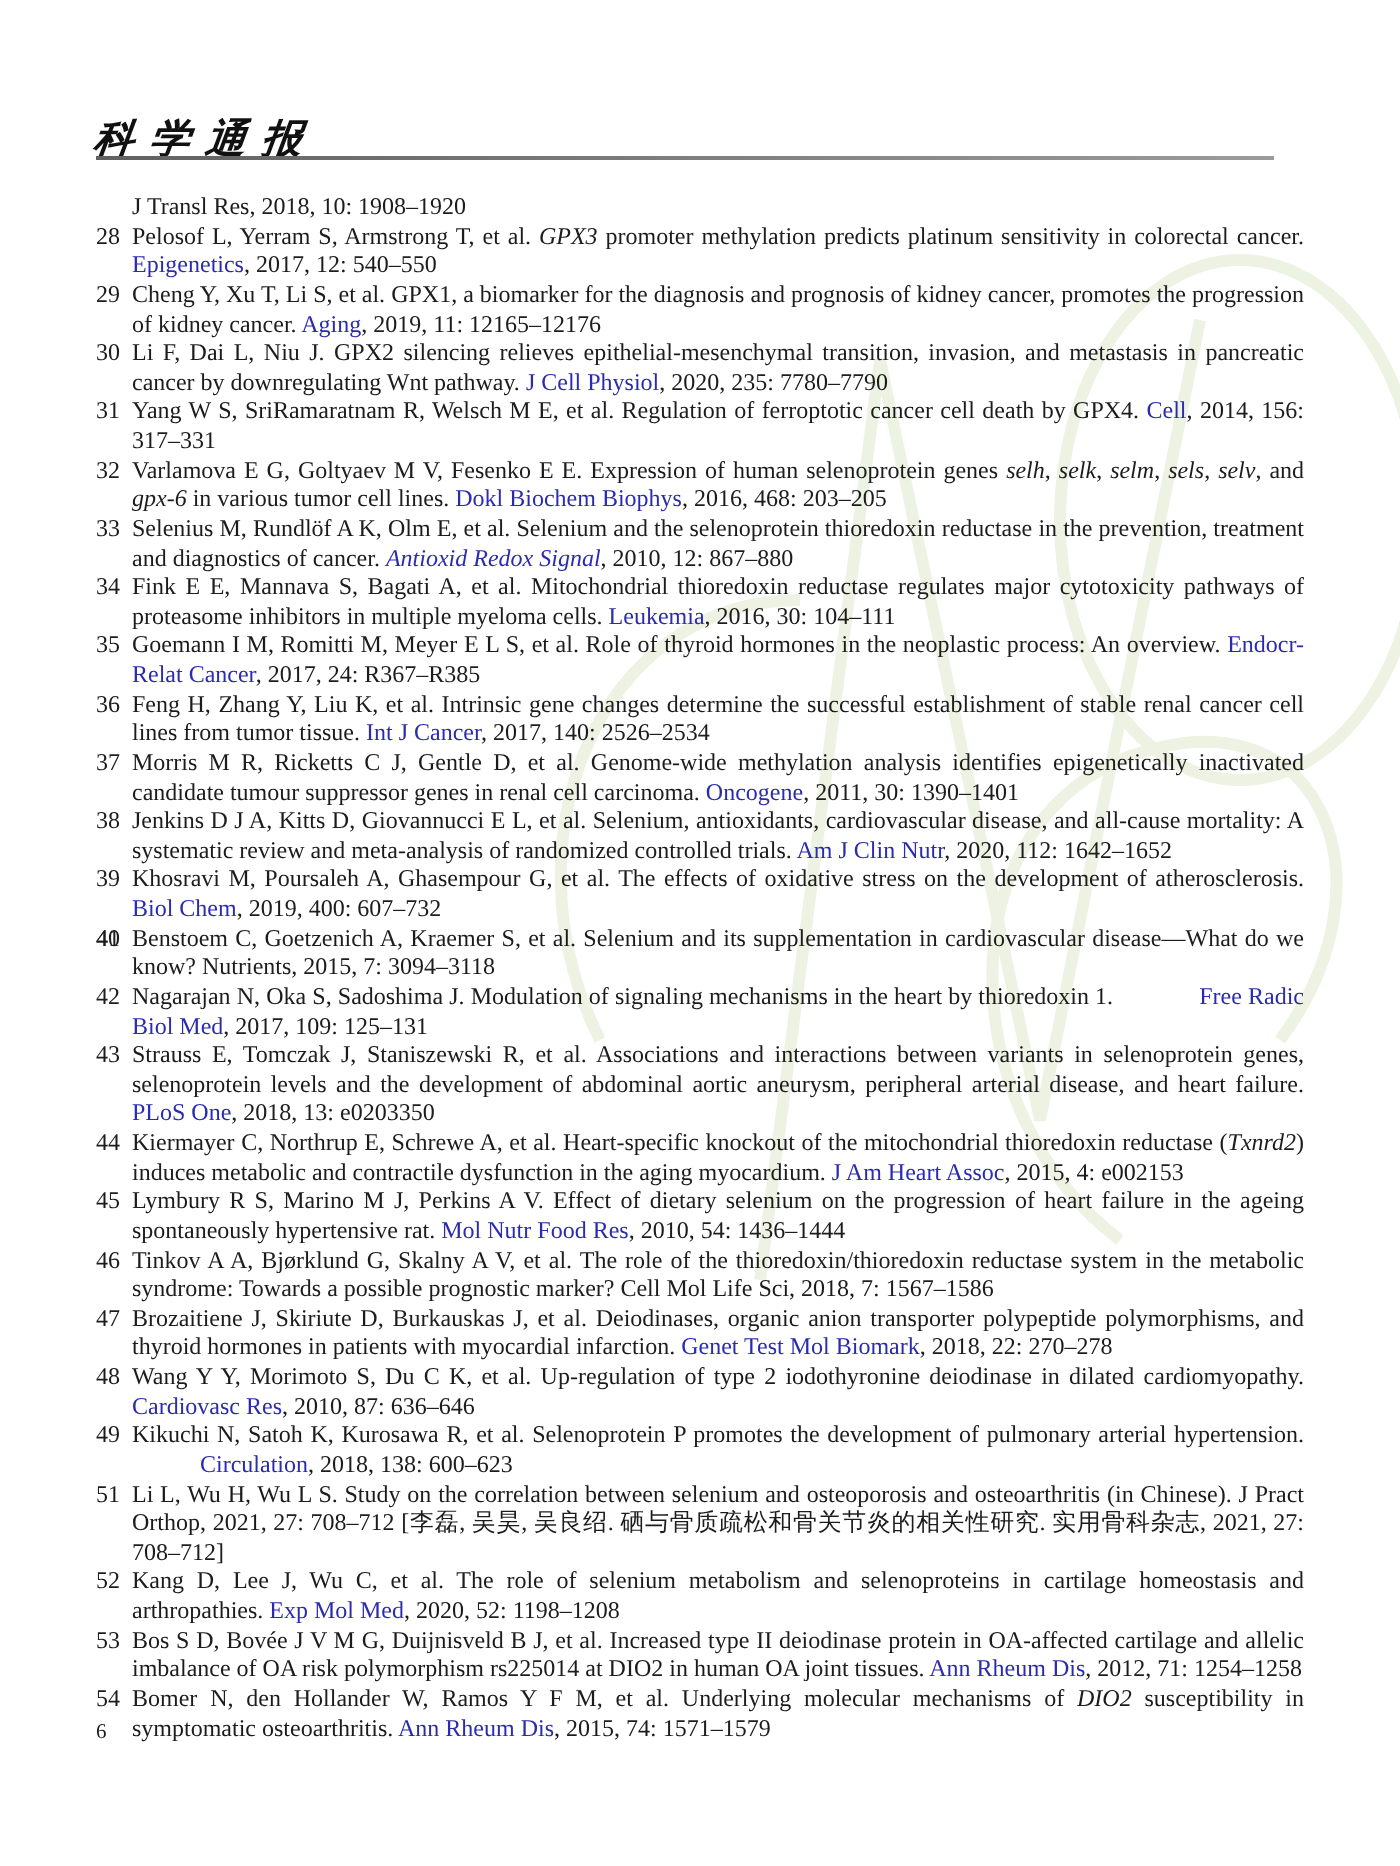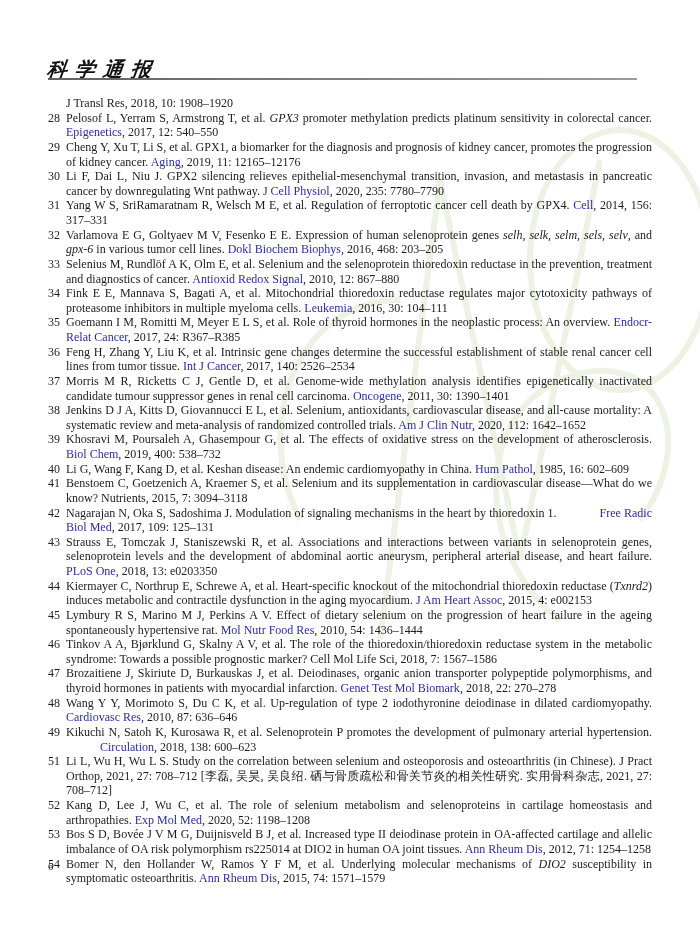--- a/index.html
+++ b/index.html
@@ -62,28 +62,28 @@
   <div class="masthead">科学通报</div>
   <div class="head-rule"></div>
 
   <div class="refs">
       <div class="ref"><span class="num"></span><span><span>J Transl Res, 2018, 10: 1908–1920</span></span></div>
       <div class="ref"><span class="num">28</span><span><span>Pelosof L, Yerram S, Armstrong T, et al. </span><span class="i">GPX3</span><span> promoter methylation predicts platinum sensitivity in colorectal cancer. </span><span class="l" style="color: rgb(43, 43, 176);">Epigenetics</span><span>, 2017, 12: 540–550</span></span></div>
       <div class="ref"><span class="num">29</span><span><span>Cheng Y, Xu T, Li S, et al. GPX1, a biomarker for the diagnosis and prognosis of kidney cancer, promotes the progression of kidney cancer. </span><span class="l" style="color: rgb(43, 43, 176);">Aging</span><span>, 2019, 11: 12165–12176</span></span></div>
       <div class="ref"><span class="num">30</span><span><span>Li F, Dai L, Niu J. GPX2 silencing relieves epithelial-mesenchymal transition, invasion, and metastasis in pancreatic cancer by downregulating Wnt pathway. </span><span class="l" style="color: rgb(43, 43, 176);">J Cell Physiol</span><span>, 2020, 235: 7780–7790</span></span></div>
       <div class="ref"><span class="num">31</span><span><span>Yang W S, SriRamaratnam R, Welsch M E, et al. Regulation of ferroptotic cancer cell death by GPX4. </span><span class="l" style="color: rgb(43, 43, 176);">Cell</span><span>, 2014, 156: 317–331</span></span></div>
       <div class="ref"><span class="num">32</span><span><span>Varlamova E G, Goltyaev M V, Fesenko E E. Expression of human selenoprotein genes </span><span class="i">selh</span><span>, </span><span class="i">selk</span><span>, </span><span class="i">selm</span><span>, </span><span class="i">sels</span><span>, </span><span class="i">selv</span><span>, and </span><span class="i">gpx-6</span><span> in various tumor cell lines. </span><span class="l" style="color: rgb(43, 43, 176);">Dokl Biochem Biophys</span><span>, 2016, 468: 203–205</span></span></div>
-      <div class="ref"><span class="num">33</span><span><span>Selenius M, Rundlöf A K, Olm E, et al. Selenium and the selenoprotein thioredoxin reductase in the prevention, treatment and diagnostics of cancer. </span><span class="l" style="color: rgb(43, 43, 176);">Antioxid Redox Signal</span><span>, 2010, 12: 867–880</span></span></div>
+      <div class="ref"><span class="num">33</span><span><span>Selenius M, Rundlöf A K, Olm E, et al. Selenium and the selenoprotein thioredoxin reductase in the prevention, treatment and diagnostics of cancer. </span><span class="l" style="color: rgb(43, 43, 176); font-style: italic;">Antioxid Redox Signal</span><span>, 2010, 12: 867–880</span></span></div>
       <div class="ref"><span class="num">34</span><span><span>Fink E E, Mannava S, Bagati A, et al. Mitochondrial thioredoxin reductase regulates major cytotoxicity pathways of proteasome inhibitors in multiple myeloma cells. </span><span class="l" style="color: rgb(43, 43, 176);">Leukemia</span><span>, 2016, 30: 104–111</span></span></div>
       <div class="ref"><span class="num">35</span><span><span>Goemann I M, Romitti M, Meyer E L S, et al. Role of thyroid hormones in the neoplastic process: An overview. </span><span class="l" style="color: rgb(43, 43, 176);">Endocr-Relat Cancer</span><span>, 2017, 24: R367–R385</span></span></div>
       <div class="ref"><span class="num">36</span><span><span>Feng H, Zhang Y, Liu K, et al. Intrinsic gene changes determine the successful establishment of stable renal cancer cell lines from tumor tissue. </span><span class="l" style="color: rgb(43, 43, 176);">Int J Cancer</span><span>, 2017, 140: 2526–2534</span></span></div>
       <div class="ref"><span class="num">37</span><span><span>Morris M R, Ricketts C J, Gentle D, et al. Genome-wide methylation analysis identifies epigenetically inactivated candidate tumour suppressor genes in renal cell carcinoma. </span><span class="l" style="color: rgb(43, 43, 176);">Oncogene</span><span>, 2011, 30: 1390–1401</span></span></div>
       <div class="ref"><span class="num">38</span><span><span>Jenkins D J A, Kitts D, Giovannucci E L, et al. Selenium, antioxidants, cardiovascular disease, and all-cause mortality: A systematic review and meta-analysis of randomized controlled trials. </span><span class="l" style="color: rgb(43, 43, 176);">Am J Clin Nutr</span><span>, 2020, 112: 1642–1652</span></span></div>
-      <div class="ref"><span class="num">39</span><span><span>Khosravi M, Poursaleh A, Ghasempour G, et al. The effects of oxidative stress on the development of atherosclerosis. </span><span class="l" style="color: rgb(43, 43, 176);">Biol Chem</span><span>, 2019, 400: 538–732</span></span></div>
-      <div class="ref"><span class="num">40</span><span><span>Li G, Wang F, Kang D, et al. Keshan disease: An endemic cardiomyopathy in China. </span><span class="l" style="color: rgb(43, 43, 176);">Hum Pathol</span><span>, 1985, 16: 602–609</span></span></div>
+      <div class="ref"><span class="num">39</span><span><span>Khosravi M, Poursaleh A, Ghasempour G, et al. The effects of oxidative stress on the development of atherosclerosis. </span><span class="l" style="color: rgb(43, 43, 176);">Biol Chem</span><span>, 2019, 400: 607–732</span></span></div>
+      <div class="ref"><span class="num">40</span></div>
       <div class="ref"><span class="num">41</span><span><span>Benstoem C, Goetzenich A, Kraemer S, et al. Selenium and its supplementation in cardiovascular disease—What do we know? Nutrients, 2015, 7: 3094–3118</span></span></div>
       <div class="ref"><span class="num">42</span><span><span>Nagarajan N, Oka S, Sadoshima J. Modulation of signaling mechanisms in the heart by thioredoxin 1. </span><span class="l" style="color: rgb(43, 43, 176); padding-left: 40px;">Free Radic Biol Med</span><span>, 2017, 109: 125–131</span></span></div>
       <div class="ref"><span class="num">43</span><span><span>Strauss E, Tomczak J, Staniszewski R, et al. Associations and interactions between variants in selenoprotein genes, selenoprotein levels and the development of abdominal aortic aneurysm, peripheral arterial disease, and heart failure. </span><span class="l" style="color: rgb(43, 43, 176);">PLoS One</span><span>, 2018, 13: e0203350</span></span></div>
       <div class="ref"><span class="num">44</span><span><span>Kiermayer C, Northrup E, Schrewe A, et al. Heart-specific knockout of the mitochondrial thioredoxin reductase (</span><span class="i">Txnrd2</span><span>) induces metabolic and contractile dysfunction in the aging myocardium. </span><span class="l" style="color: rgb(43, 43, 176);">J Am Heart Assoc</span><span>, 2015, 4: e002153</span></span></div>
       <div class="ref"><span class="num">45</span><span><span>Lymbury R S, Marino M J, Perkins A V. Effect of dietary selenium on the progression of heart failure in the ageing spontaneously hypertensive rat. </span><span class="l" style="color: rgb(43, 43, 176);">Mol Nutr Food Res</span><span>, 2010, 54: 1436–1444</span></span></div>
       <div class="ref"><span class="num">46</span><span><span>Tinkov A A, Bjørklund G, Skalny A V, et al. The role of the thioredoxin/thioredoxin reductase system in the metabolic syndrome: Towards a possible prognostic marker? Cell Mol Life Sci, 2018, 7: 1567–1586</span></span></div>
       <div class="ref"><span class="num">47</span><span><span>Brozaitiene J, Skiriute D, Burkauskas J, et al. Deiodinases, organic anion transporter polypeptide polymorphisms, and thyroid hormones in patients with myocardial infarction. </span><span class="l" style="color: rgb(43, 43, 176);">Genet Test Mol Biomark</span><span>, 2018, 22: 270–278</span></span></div>
       <div class="ref"><span class="num">48</span><span><span>Wang Y Y, Morimoto S, Du C K, et al. Up-regulation of type 2 iodothyronine deiodinase in dilated cardiomyopathy. </span><span class="l" style="color: rgb(43, 43, 176); margin-top: 12px;">Cardiovasc Res</span><span>, 2010, 87: 636–646</span></span></div>
       <div class="ref"><span class="num">49</span><span><span>Kikuchi N, Satoh K, Kurosawa R, et al. Selenoprotein P promotes the development of pulmonary arterial hypertension. </span><span class="l" style="color: rgb(43, 43, 176); margin-left: 34px;">Circulation</span><span>, 2018, 138: 600–623</span></span></div>
       <div class="ref"><span class="num">51</span><span><span>Li L, Wu H, Wu L S. Study on the correlation between selenium and osteoporosis and osteoarthritis (in Chinese). J Pract Orthop, 2021, 27: 708–712 [李磊, 吴昊, 吴良绍. 硒与骨质疏松和骨关节炎的相关性研究. 实用骨科杂志, 2021, 27: 708–712]</span></span></div>

